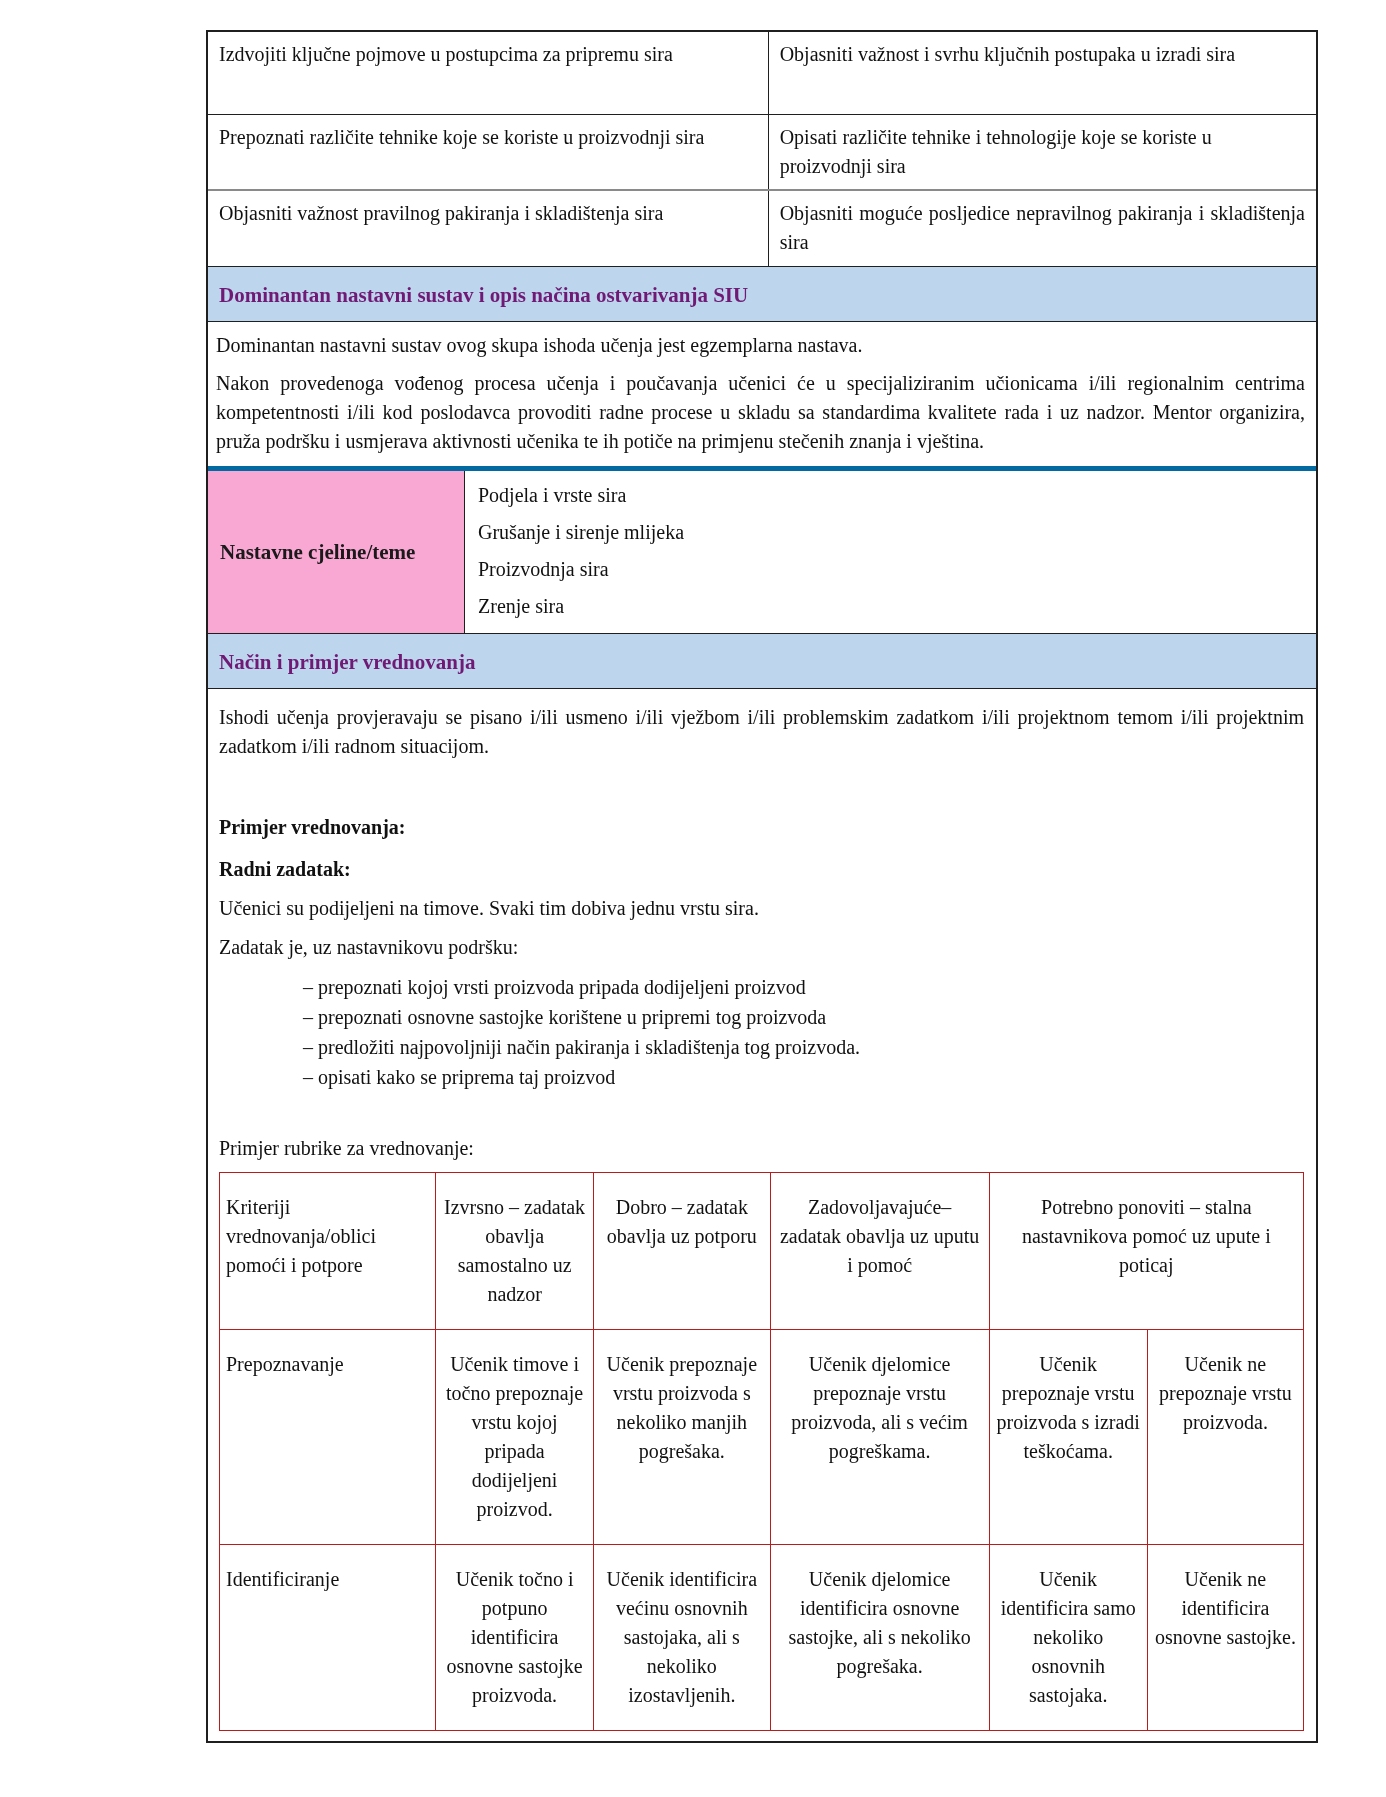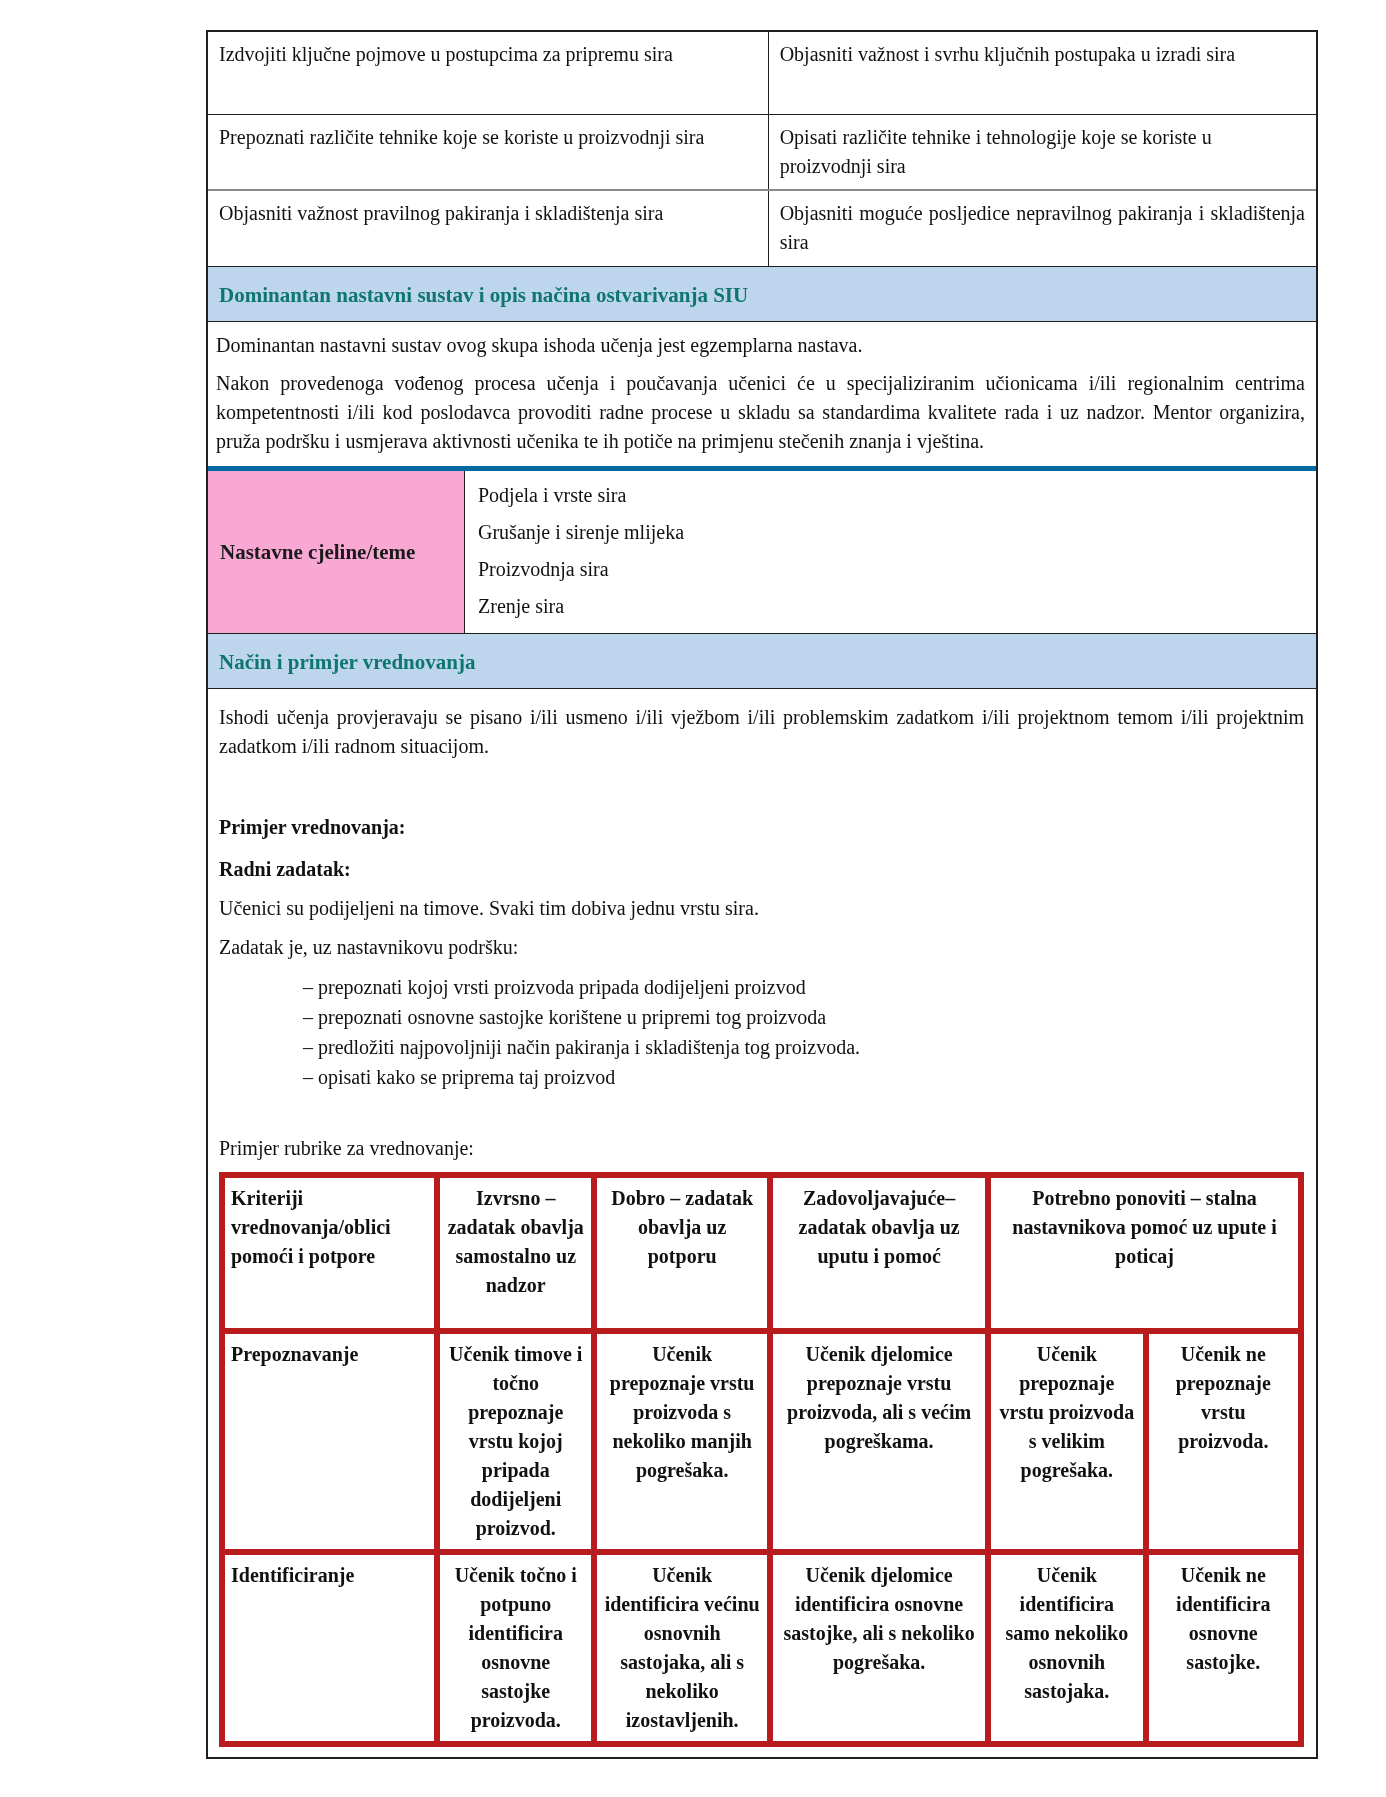--- a/index.html
+++ b/index.html
@@ -16,21 +16,21 @@
   .t-row.gray-div{border-bottom:2px solid #8a8a8a;}
   .t-cell{padding:8px 11px;font-size:20px;line-height:29px;box-sizing:border-box;}
   .cell-l{width:50.6%;border-right:1px solid #1f1f1f;}
   .cell-r{width:49.4%;}
   .just{text-align:justify;text-justify:inter-word;}
   .minh83{min-height:83px;}
   .minh76{min-height:76px;}
   .bluebar{
     background:#bdd6ee;border-bottom:1px solid #1f1f1f;
     font-weight:bold;font-size:21px;line-height:26px;padding:15px 11px 13px 11px;
-    color:#0f766e;box-sizing:border-box;
+    color:#701a75;box-sizing:border-box;
   }
   .para-cell{border-bottom:5px solid #0369a1;padding:9px 11px 10px 8px;box-sizing:border-box;}
   .para-cell p{margin:0 0 9px 0;font-size:20px;line-height:29px;}
   .para-cell p:last-child{margin-bottom:0;}
   .units-row{display:flex;border-bottom:1px solid #1f1f1f;box-sizing:border-box;}
   .units-label{
     width:257px;flex:0 0 257px;background:#f9a8d4;border-right:1px solid #1f1f1f;
     display:flex;align-items:center;padding:8px 12px;font-weight:bold;
     font-size:21px;line-height:34px;color:#1a1a1a;box-sizing:border-box;
   }
@@ -44,23 +44,23 @@
   .task-p{margin-bottom:10px !important;}
   .task-list{margin:2px 0 0 84px;padding:0;list-style:none;}
   .task-list li{font-size:20px;line-height:30px;}
   .after-list-gap{height:42px;}
   .rubric-caption{margin-bottom:9px !important;}
   table.rubric{
     width:100%;border-collapse:collapse;table-layout:fixed;
     border:1px solid #9c9c9c;
   }
   table.rubric th, table.rubric td{
-    border:6px solid #b91c1c;vertical-align:top;
-    font-size:20px;line-height:29px;padding:6px 6px;box-sizing:border-box;
-    font-weight:bold;
+    border:1px solid #b91c1c;vertical-align:top;
+    font-size:20px;line-height:29px;padding:20px 6px;box-sizing:border-box;
+    font-weight:normal;
   }
   th.crit-h{text-align:left;height:156px;padding-left:9px;}
   th.grade-h{text-align:center;font-weight:bold;}
   td.crit{ text-align:left;padding-left:9px;}
   td.center{text-align:center;}
   tr.r1 td{height:210px;}
   tr.r2 td{height:176px;}
 </style>
 </head>
 <body>
@@ -135,21 +135,21 @@
           <th class="grade-h">Zadovoljavajuće– zadatak obavlja uz uputu i pomoć</th>
           <th class="grade-h" colspan="2">Potrebno ponoviti – stalna nastavnikova pomoć uz upute i poticaj</th>
         </tr>
       </thead>
       <tbody>
         <tr class="r1">
           <td class="crit">Prepoznavanje</td>
           <td class="center">Učenik timove i točno prepoznaje vrstu kojoj pripada dodijeljeni proizvod.</td>
           <td class="center">Učenik prepoznaje vrstu proizvoda s nekoliko manjih pogrešaka.</td>
           <td class="center">Učenik djelomice prepoznaje vrstu proizvoda, ali s većim pogreškama.</td>
-          <td class="center">Učenik prepoznaje vrstu proizvoda s velikim pogrešaka.</td>
+          <td class="center">Učenik prepoznaje vrstu proizvoda s izradi teškoćama.</td>
           <td class="center">Učenik ne prepoznaje vrstu proizvoda.</td>
         </tr>
         <tr class="r2">
           <td class="crit">Identificiranje</td>
           <td class="center">Učenik točno i potpuno identificira osnovne sastojke proizvoda.</td>
           <td class="center">Učenik identificira većinu osnovnih sastojaka, ali s nekoliko izostavljenih.</td>
           <td class="center">Učenik djelomice identificira osnovne sastojke, ali s nekoliko pogrešaka.</td>
           <td class="center">Učenik identificira samo nekoliko osnovnih sastojaka.</td>
           <td class="center">Učenik ne identificira osnovne sastojke.</td>
         </tr>

